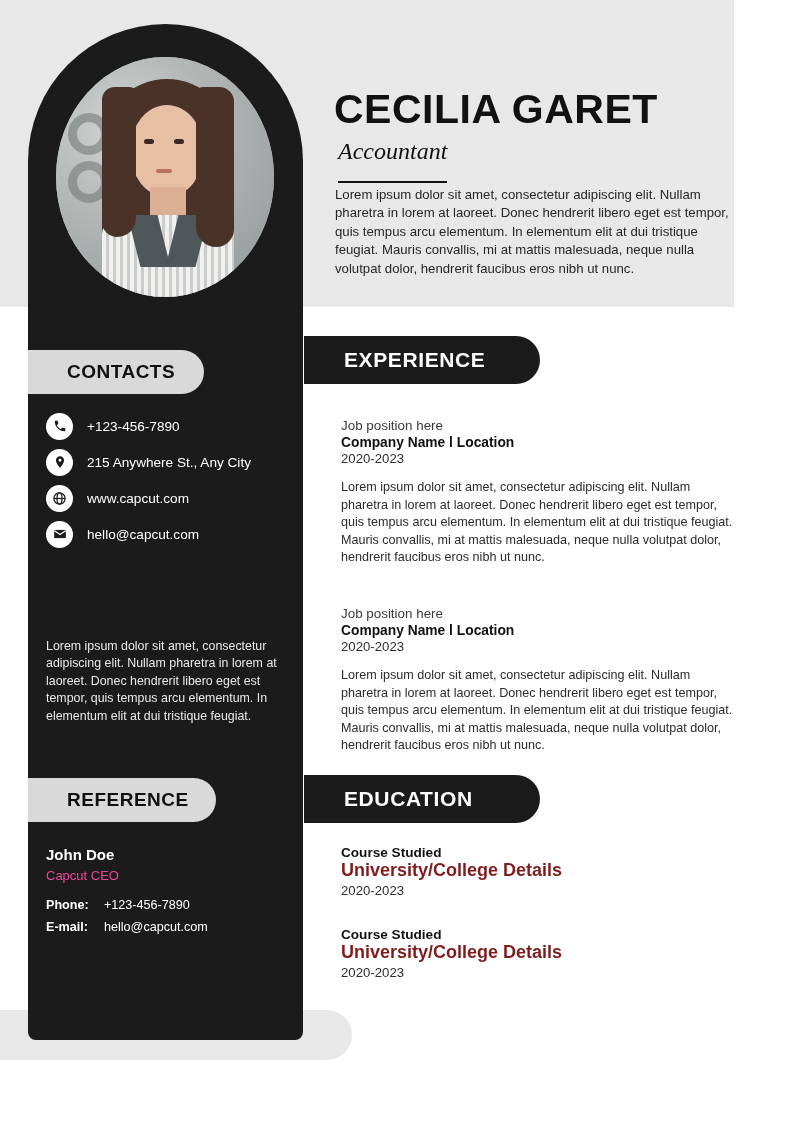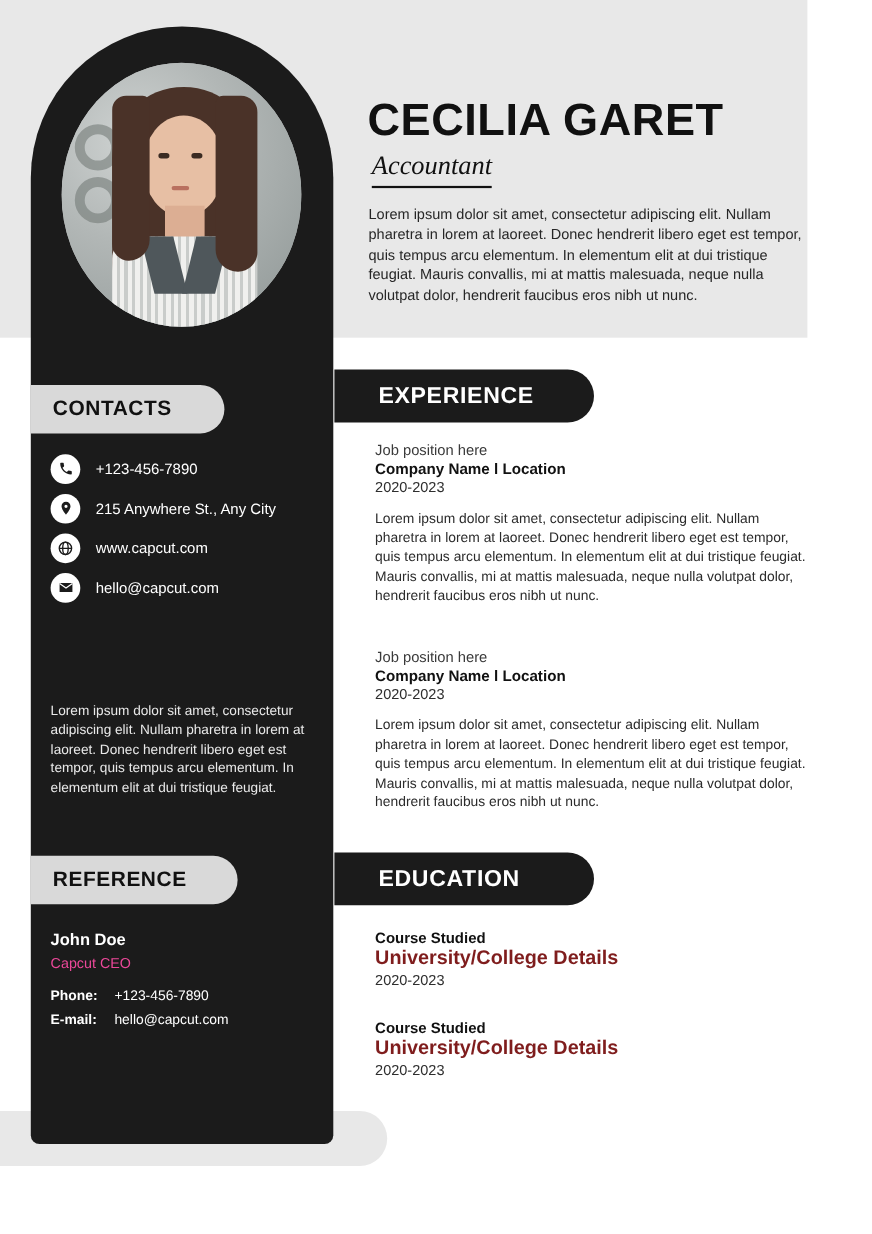--- a/index.html
+++ b/index.html
@@ -138,21 +138,21 @@
     left: 334px; top: 86px;
     font-size: 41px;
     font-weight: 800;
     letter-spacing: .5px;
     color: #111;
   }
   .role-wrap {
     position: absolute;
     left: 338px; top: 138px;
     border-bottom: 2px solid #111;
-    padding-bottom: 4px;
+    padding-bottom: 16px;
   }
   .role {
     font-size: 24px;
     font-style: italic;
     color: #111;
     font-family: "Liberation Serif", serif;
     font-weight: 400;
   }
   .summary {
     position: absolute;
@@ -183,21 +183,21 @@
 
   
   .sec-pill-light {
     position: absolute;
     height: 44px;
     background: #d9d9d9;
     border-top-right-radius: 22px;
     border-bottom-right-radius: 22px;
     display: flex;
     align-items: center;
-    padding-left: 20px;
+    padding-left: 39px;
     color: #111;
     font-size: 19px;
     font-weight: 800;
     letter-spacing: .5px;
   }
   #pill-contacts  { left: 28px; top: 350px; width: 176px; }
   #pill-skills    { left: 28px; top: 567px; width: 120px; }
   #pill-reference { left: 28px; top: 778px; width: 188px; }
 
   
@@ -249,21 +249,21 @@
   }
   .ref-grid {
     position: absolute; left: 46px; top: 894px;
     width: 240px;
     color: #fff; font-size: 12.6px;
     line-height: 22px;
   }
   .ref-grid .lbl { font-weight: 700; display: inline-block; width: 58px; }
 
   
-  .exp { position: absolute; left: 341px; width: 392px; }
+  .exp { position: absolute; left: 341px; width: 392px; margin-top: 16px; }
   #exp-0 { top: 402px; }
   #exp-1 { top: 590px; }
   .exp .pos { font-size: 13.4px; color: #3a3a3a; margin-bottom: 2px; }
   .exp .company { font-size: 13.8px; font-weight: 700; color: #111; }
   .exp .dates { font-size: 13.2px; color: #2e2e2e; margin-top: 1px; }
   .exp .desc {
     margin-top: 13px;
     font-size: 12.6px;
     line-height: 17.6px;
     color: #2b2b2b;

